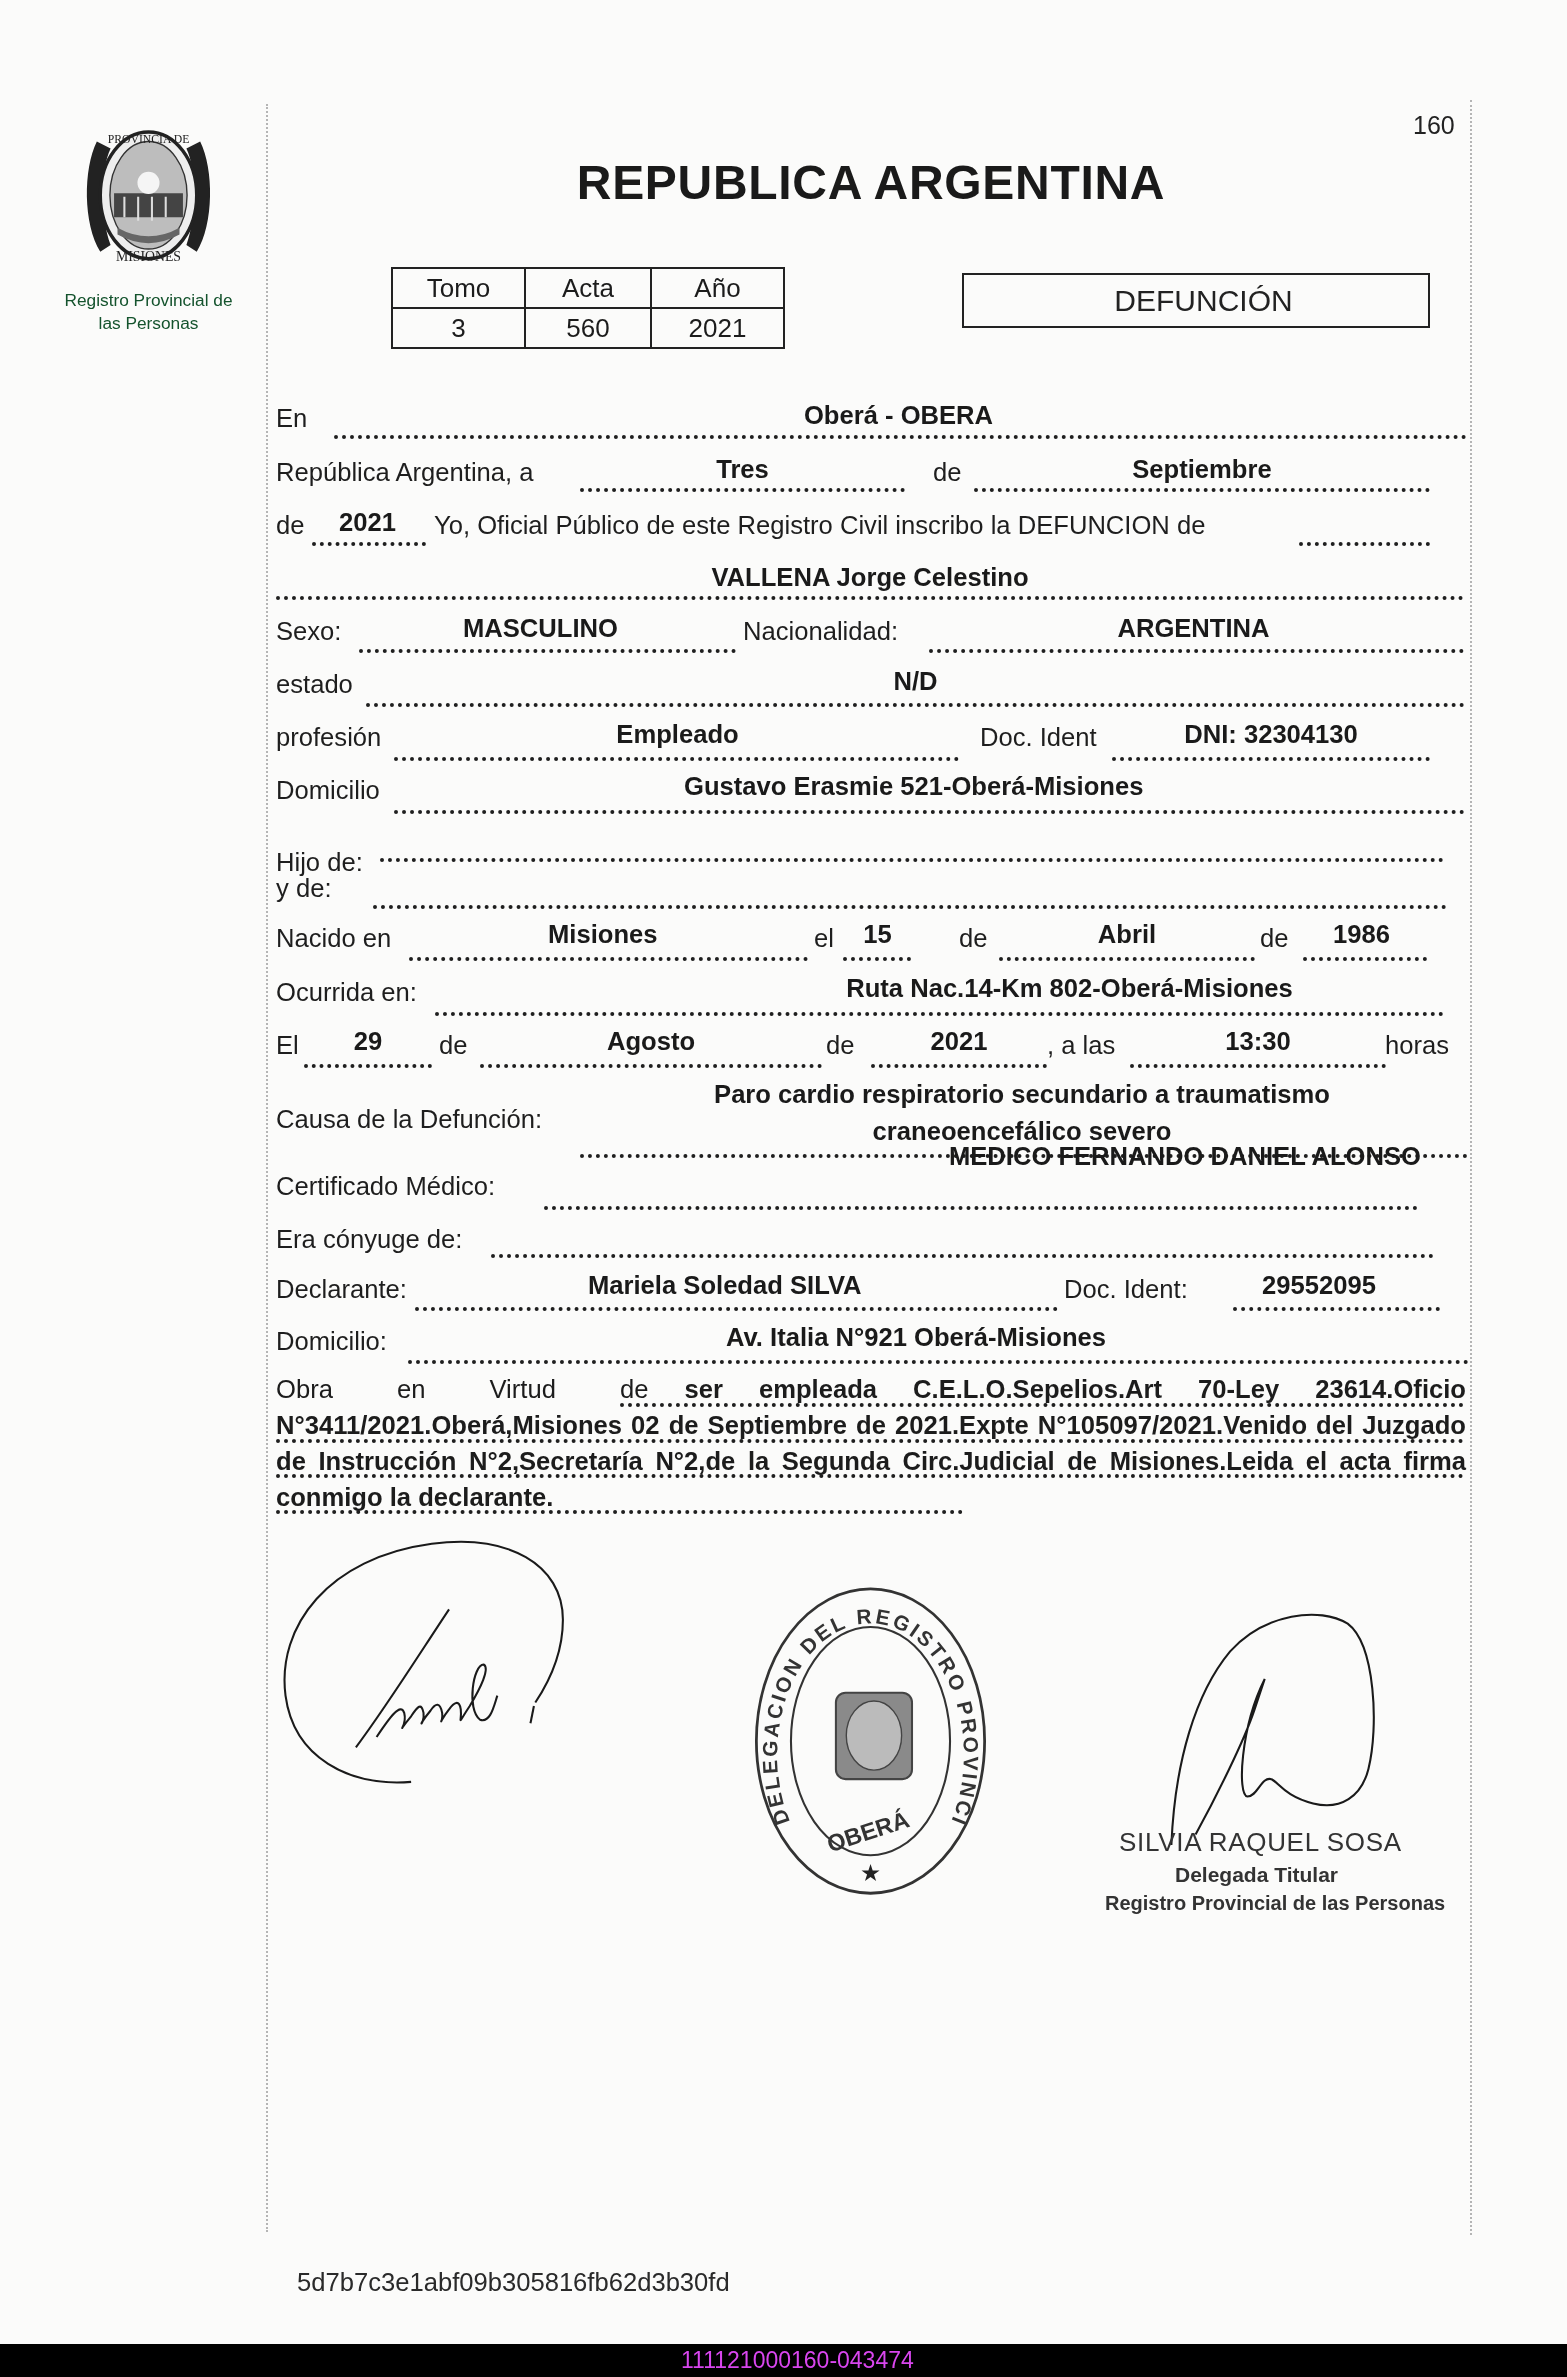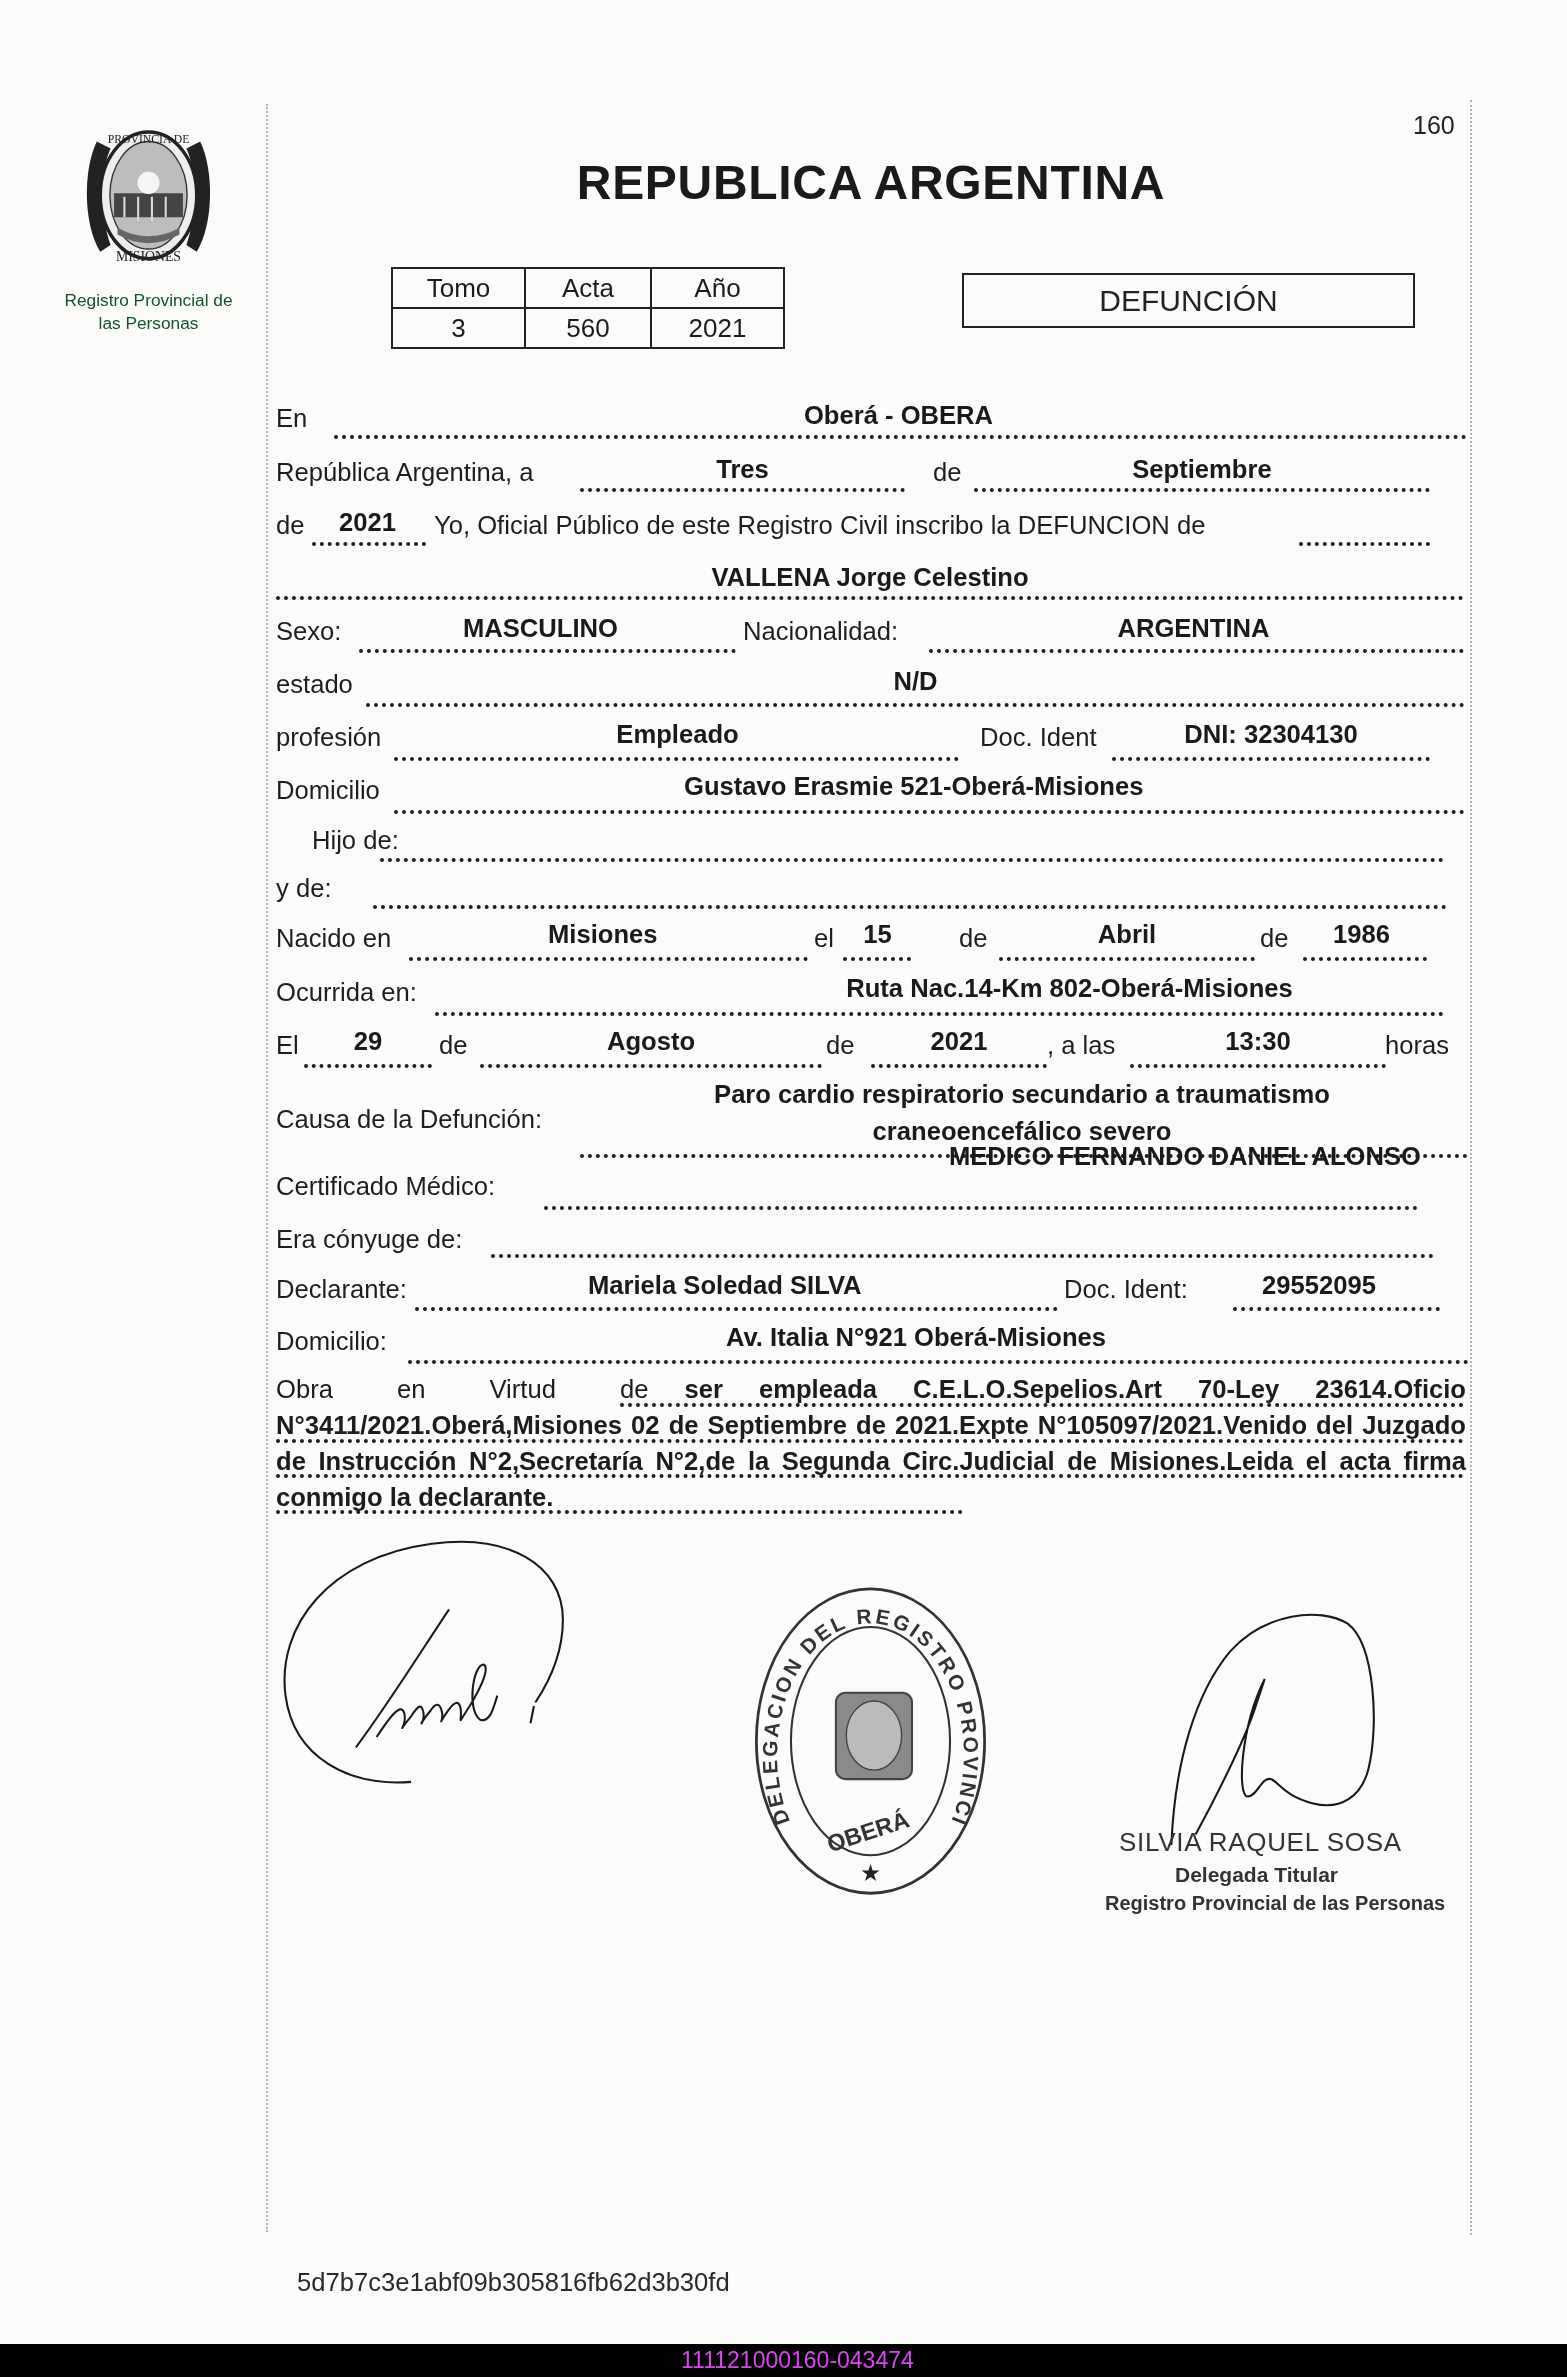--- a/index.html
+++ b/index.html
@@ -12,21 +12,21 @@
   .vline { position:absolute; width:0; border-left:2.1px dotted #b5b5b5; }
   .lbl { position:absolute; font-size:25.6px; color:#1e1e1e; white-space:nowrap; }
   .val { position:absolute; font-size:25.6px; font-weight:bold; color:#1a1a1a; text-align:center; white-space:nowrap; }
   .dots { position:absolute; height:0; border-bottom:4.1px dotted #1f1f1f; }
   .logo-text { position:absolute; left:38px; top:289px; width:221px; text-align:center; font-size:17.3px; line-height:23px; color:#14532d; }
   .title { position:absolute; left:484px; top:155px; width:774px; text-align:center; font-size:48px; font-weight:bold; color:#1a1a1a; letter-spacing:0.7px;}
   .pageno { position:absolute; left:1413px; top:111px; font-size:25px; color:#222; }
   table.reg { position:absolute; left:391px; top:267px; border-collapse:collapse; }
   table.reg td { border:2.1px solid #222; width:131px; height:38px; text-align:center; font-size:26px; padding:0; }
   table.reg td.mid { width:124px; }
-  .tipo { position:absolute; left:962px; top:273px; width:449px; height:51px; border:2.1px solid #222; font-size:30px; text-align:center; line-height:51px; color:#222; }
+  .tipo { position:absolute; left:962px; top:273px; width:449px; height:51px; border:2.1px solid #222; font-size:30px; text-align:center; line-height:51px; color:#222;padding-left:15px; }
   .para { position:absolute; left:276px; top:1371px; width:1190px; font-size:25.6px; line-height:36px; text-align:justify; text-align-last:left; }
   .para .bold { font-weight:bold; }
   .para-line { position:absolute; height:0; border-bottom:4.1px dotted #1f1f1f; }
   .hash { position:absolute; left:297px; top:2268px; font-size:25.6px; color:#2a2a2a; }
   .footer { position:absolute; left:0; top:2344px; width:1568px; height:34px; background:#000; }
   .footer span { position:absolute; left:681px; top:2.8px; font-size:23px; color:#d946ef; }
   .stamp-name { position:absolute; left:1119px; top:1827px; font-size:26px; color:#333; letter-spacing:0.7px; }
   .stamp-role { position:absolute; left:1175px; top:1863px; font-size:21px; font-weight:bold; color:#333; }
   .stamp-org { position:absolute; left:1105px; top:1892px; font-size:20px; font-weight:bold; color:#333; }
 </style>
@@ -209,21 +209,21 @@
 <div class="val" style="left:394px; top:720px; width:567px;">Empleado</div>
 <div class="dots" style="left:394px; top:757px; width:565px;"></div>
 <div class="lbl" style="left:971px; top:723px;margin-left:9px;">Doc. Ident</div>
 <div class="val" style="left:1112px; top:720px; width:318px;">DNI: 32304130</div>
 <div class="dots" style="left:1112px; top:757px; width:318px;"></div>
 
 <div class="lbl" style="left:276px; top:776px;">Domicilio</div>
 <div class="val" style="left:394px; top:772px; width:1071px; text-align:left; padding-left:290px; box-sizing:border-box;">Gustavo Erasmie 521-Oberá-Misiones</div>
 <div class="dots" style="left:394px; top:810px; width:1071px;"></div>
 
-<div class="lbl" style="left:276px; top:826px;margin-left:36px;">Hijo de:</div>
+<div class="lbl" style="left:276px; top:848px;">Hijo de:</div>
 <div class="val" style="left:380px; top:823px; width:1064px;"></div>
 <div class="dots" style="left:380px; top:858px; width:1064px;"></div>
 
 <div class="lbl" style="left:276px; top:874px;">y de:</div>
 <div class="val" style="left:373px; top:871px; width:1074px;"></div>
 <div class="dots" style="left:373px; top:905px; width:1074px;"></div>
 
 <div class="lbl" style="left:276px; top:924px;">Nacido en</div>
 <div class="val" style="left:409px; top:920px; width:269px; left:403px; width:332px; text-align:left; padding-left:145px; box-sizing:border-box;">Misiones</div>
 <div class="dots" style="left:409px; top:957px; width:399px;"></div>

